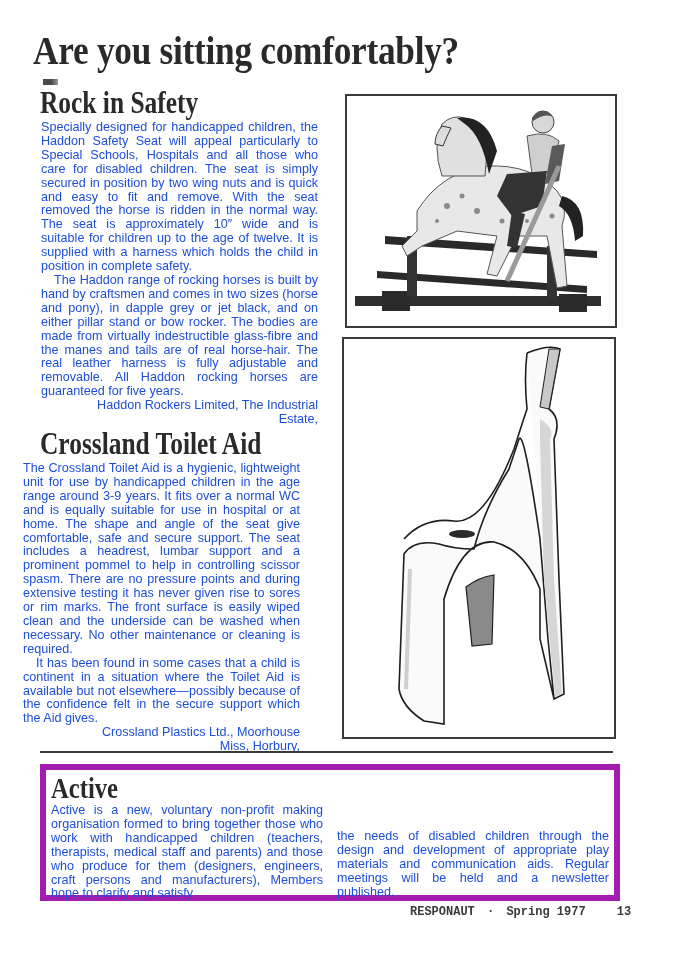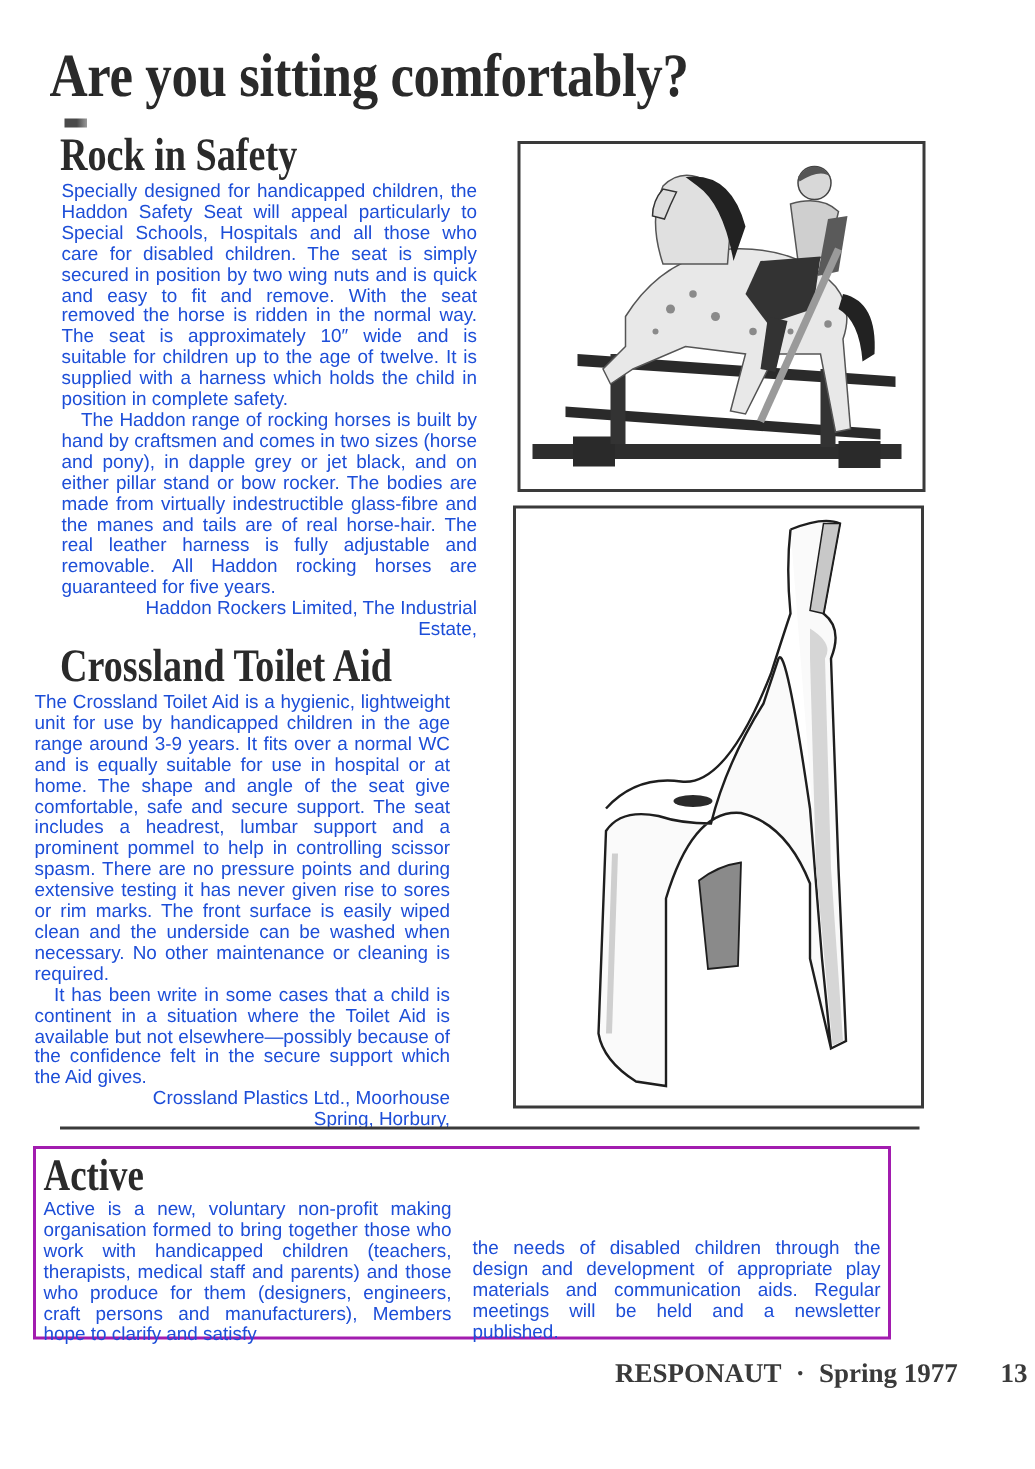--- a/index.html
+++ b/index.html
@@ -17,22 +17,22 @@
   }
   .body-text {
     position: absolute; font-family: Liberation Sans, sans-serif; font-size: 12.6px; line-height: 13.9px;
     color: #1d4ed8; text-align: justify;
   }
   .body-text p { margin: 0; }
   .body-text p.indent { text-indent: 13px; }
   .body-text p.addr { text-align: right; margin-left: 48px; }
   .photo-frame { position: absolute; border: 2px solid #3a3a3a; background: #fff; }
   .rule { position: absolute; background: #3a3a3a; }
-  .active-box { position: absolute; left: 22px; top: 764px; width: 568px; height: 125px; border: 2px solid #a21caf; }
-  .footer { position: absolute; top: 905px; left: 410px; font-family: Liberation Serif, serif; font-size: 18px; font-weight: bold; color: #3a3a3a; white-space: nowrap; }
+  .active-box { position: absolute; left: 40px; top: 764px; width: 568px; height: 125px; border: 6px solid #a21caf; }
+  .footer { position: absolute; top: 905px; left: 410px; font-family: Liberation Mono, monospace; font-size: 12px; font-weight: bold; color: #3a3a3a; white-space: nowrap; }
   .footer span { display: inline-block; }
 </style>
 </head>
 <body>
 
 <h1 class="main-title">Are you sitting comfortably?</h1>
 <div class="mark"></div>
 
 <h2 class="section-head" style="left:40px; top:86px; font-size:31px; line-height:34px;">Rock in Safety</h2>
 <div class="body-text" style="left:41px; top:121px; width:277px;">
@@ -79,22 +79,22 @@
     <path d="M165,115 L160,150 L170,152 L178,118 Z" fill="#333"></path>
 
     <path d="M205,50 L218,48 L212,85 L198,88 Z" fill="#5a5a5a"></path>
     <line x1="212" y1="70" x2="160" y2="185" stroke="#9a9a9a" stroke-width="5"></line>
   </svg>
 </div>
 
 <h2 class="section-head" style="left:40px; top:427px; font-size:31px; line-height:34px;">Crossland Toilet Aid</h2>
 <div class="body-text" style="left:23px; top:462px; width:277px;">
   <p>The Crossland Toilet Aid is a hygienic, lightweight unit for use by handicapped children in the age range around 3-9 years. It fits over a normal WC and is equally suitable for use in hospital or at home. The shape and angle of the seat give comfortable, safe and secure support. The seat includes a headrest, lumbar support and a prominent pommel to help in controlling scissor spasm. There are no pressure points and during extensive testing it has never given rise to sores or rim marks. The front surface is easily wiped clean and the underside can be washed when necessary. No other maintenance or cleaning is required.</p>
-  <p class="indent">It has been write in some cases that a child is continent in a situation where the Toilet Aid is available but not elsewhere—possibly because of the confidence felt in the secure support which the Aid gives.</p>
-  <p class="addr">Crossland Plastics Ltd., Moorhouse Spring, Horbury,</p>
+  <p class="indent">It has been found in some cases that a child is continent in a situation where the Toilet Aid is available but not elsewhere—possibly because of the confidence felt in the secure support which the Aid gives.</p>
+  <p class="addr">Crossland Plastics Ltd., Moorhouse Miss, Horbury,</p>
 </div>
 
 <div class="photo-frame" style="left:342px; top:337px; width:270px; height:398px;">
   <svg width="270" height="398" viewBox="0 0 270 398">
     <path d="M183,14 Q205,5 216,10 L205,70 Q218,80 210,100 L215,240 L220,355 L210,360 L204,300 L196,200 Q180,90 175,100 L165,130 Q140,170 130,210 Q110,210 95,205 Q70,200 60,215 L55,350 Q58,368 80,382 L100,385 L100,260 Q118,200 150,203 Q180,210 196,250 L196,300 L210,360" fill="#fafafa" stroke="#1e1e1e" stroke-width="1.6"></path>
     <path d="M60,200 Q80,178 110,182 Q140,186 170,110 Q178,85 183,70 Q180,40 183,14" fill="none" stroke="#1e1e1e" stroke-width="1.6"></path>
     <path d="M205,10 L216,10 L205,70 L196,68 Z" fill="#c8c8c8" stroke="#1e1e1e" stroke-width="1"></path>
     <path d="M196,80 Q212,90 206,100 L210,240 L218,355 L211,358 L200,240 L196,100 Z" fill="#d6d6d6"></path>
     <ellipse cx="118" cy="195" rx="13" ry="4" fill="#2a2a2a"></ellipse>
     <path d="M122,248 Q135,238 150,236 L148,305 L128,307 Z" fill="#8a8a8a" stroke="#1e1e1e" stroke-width="1.2"></path>

